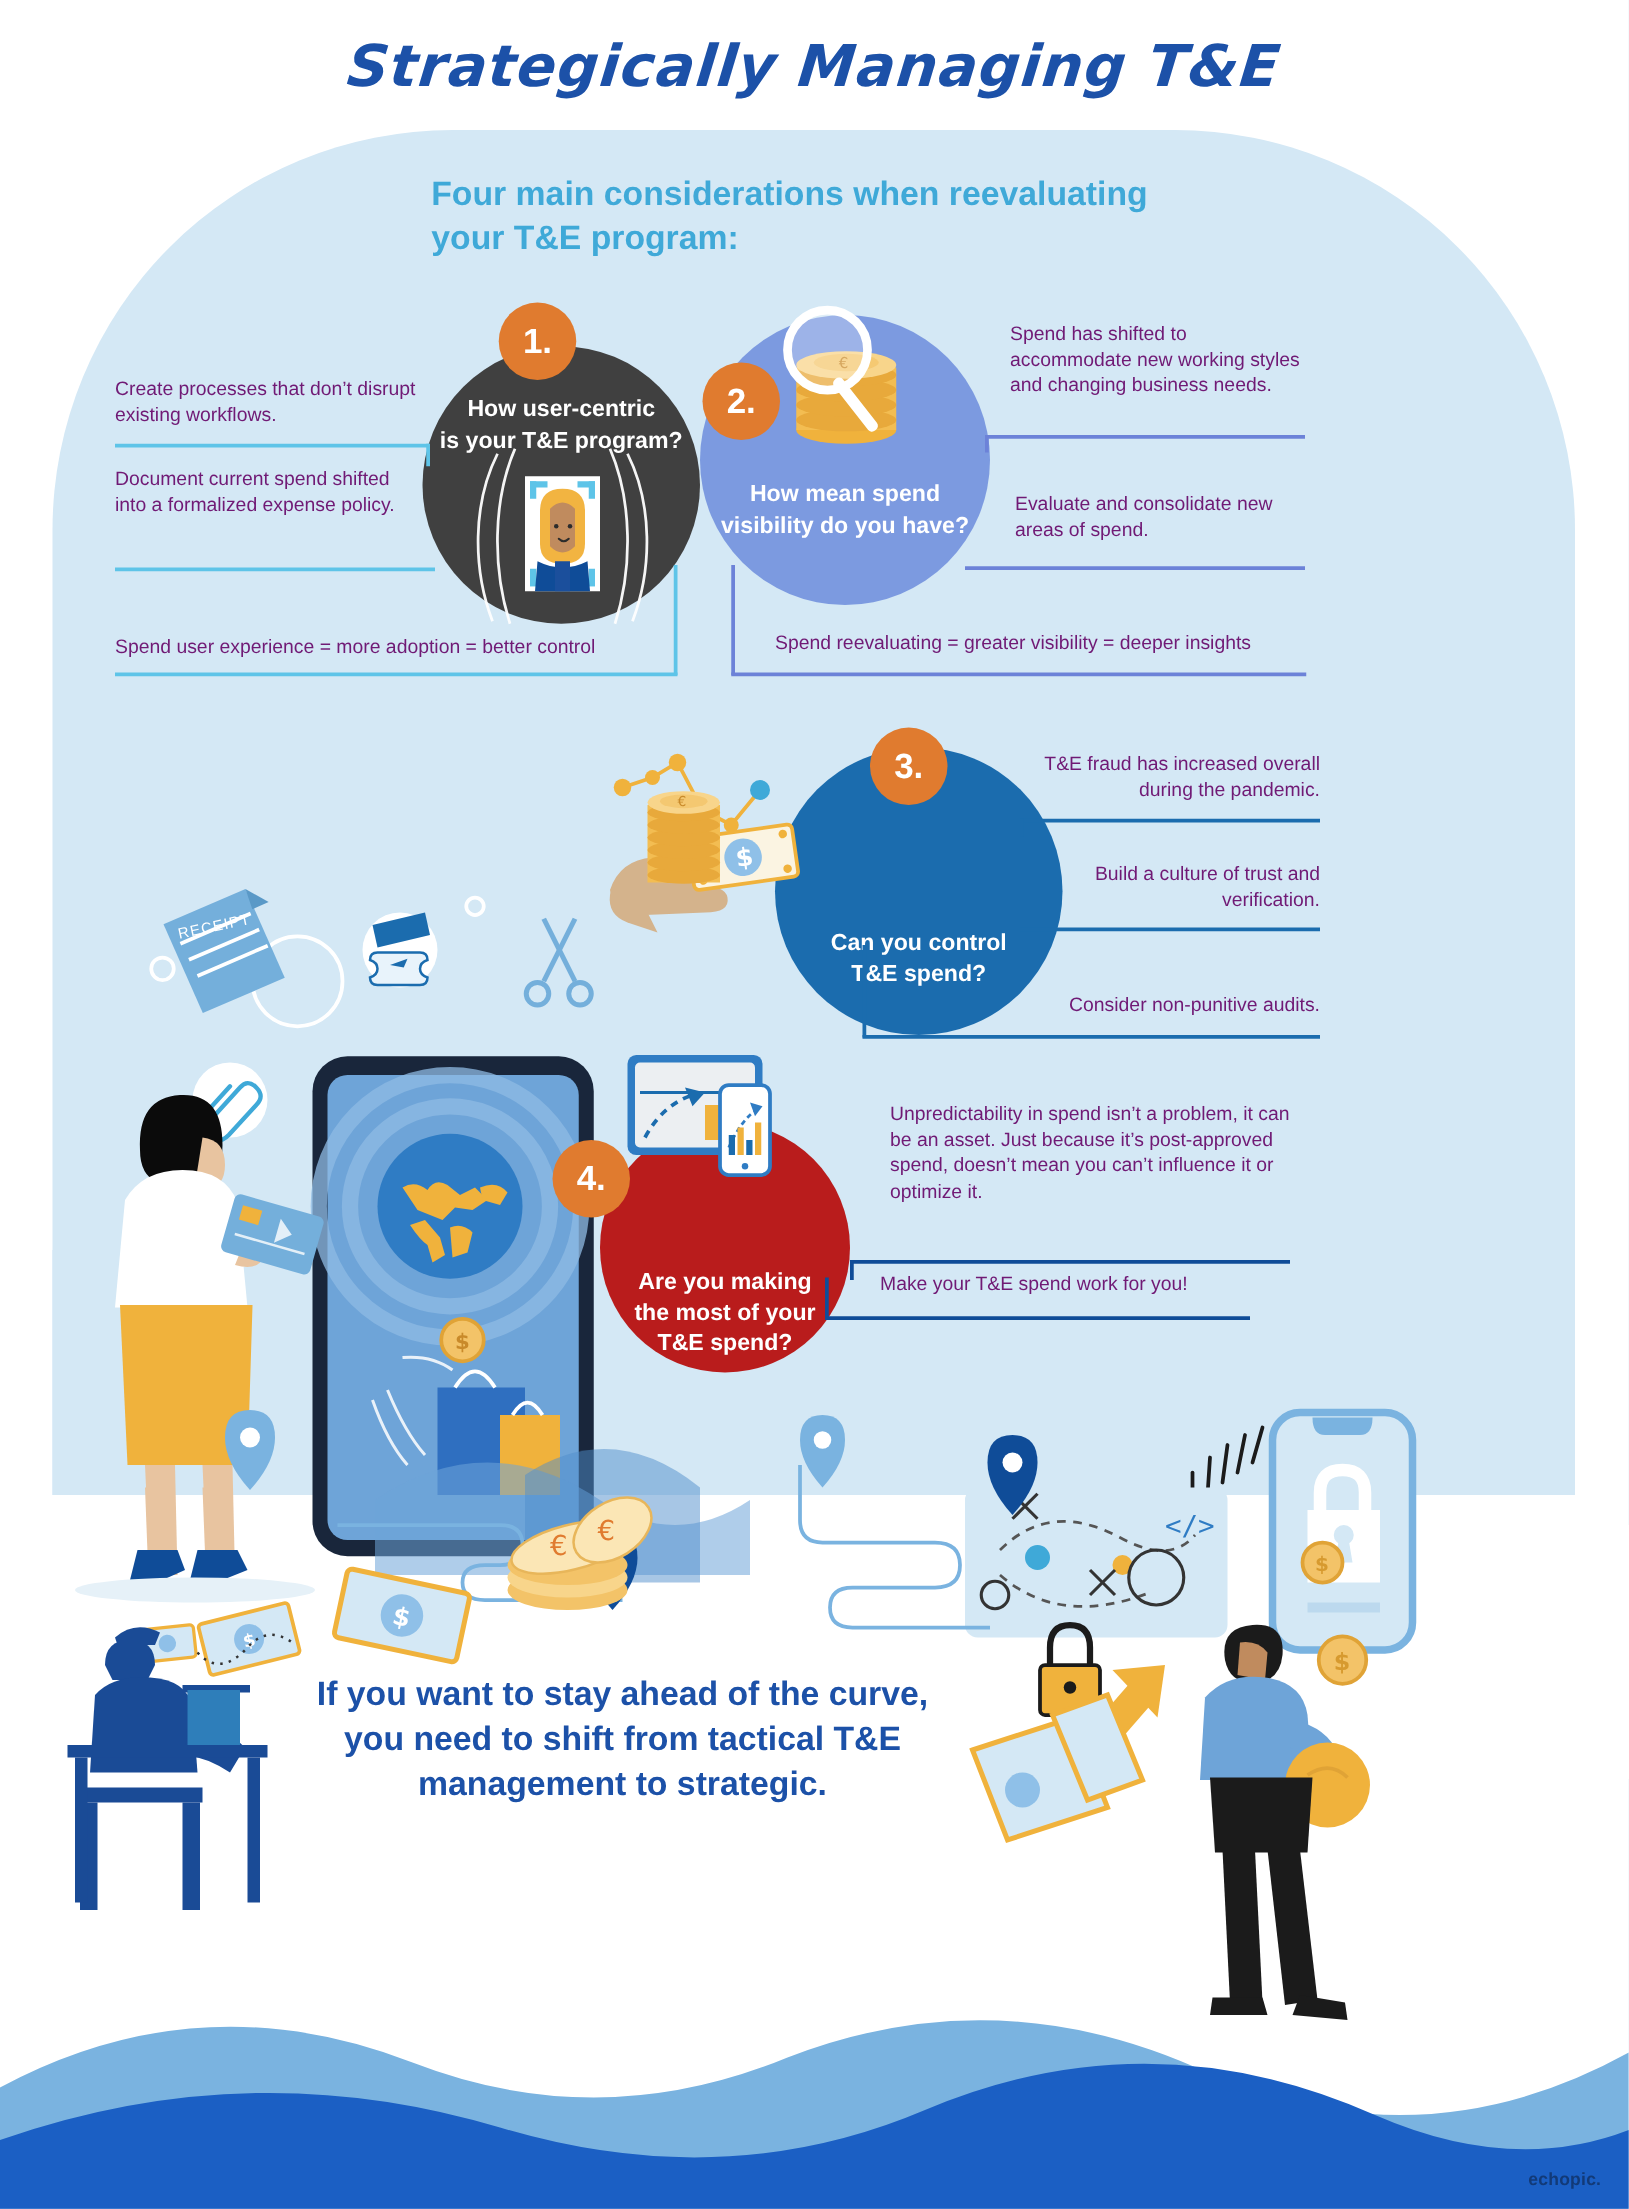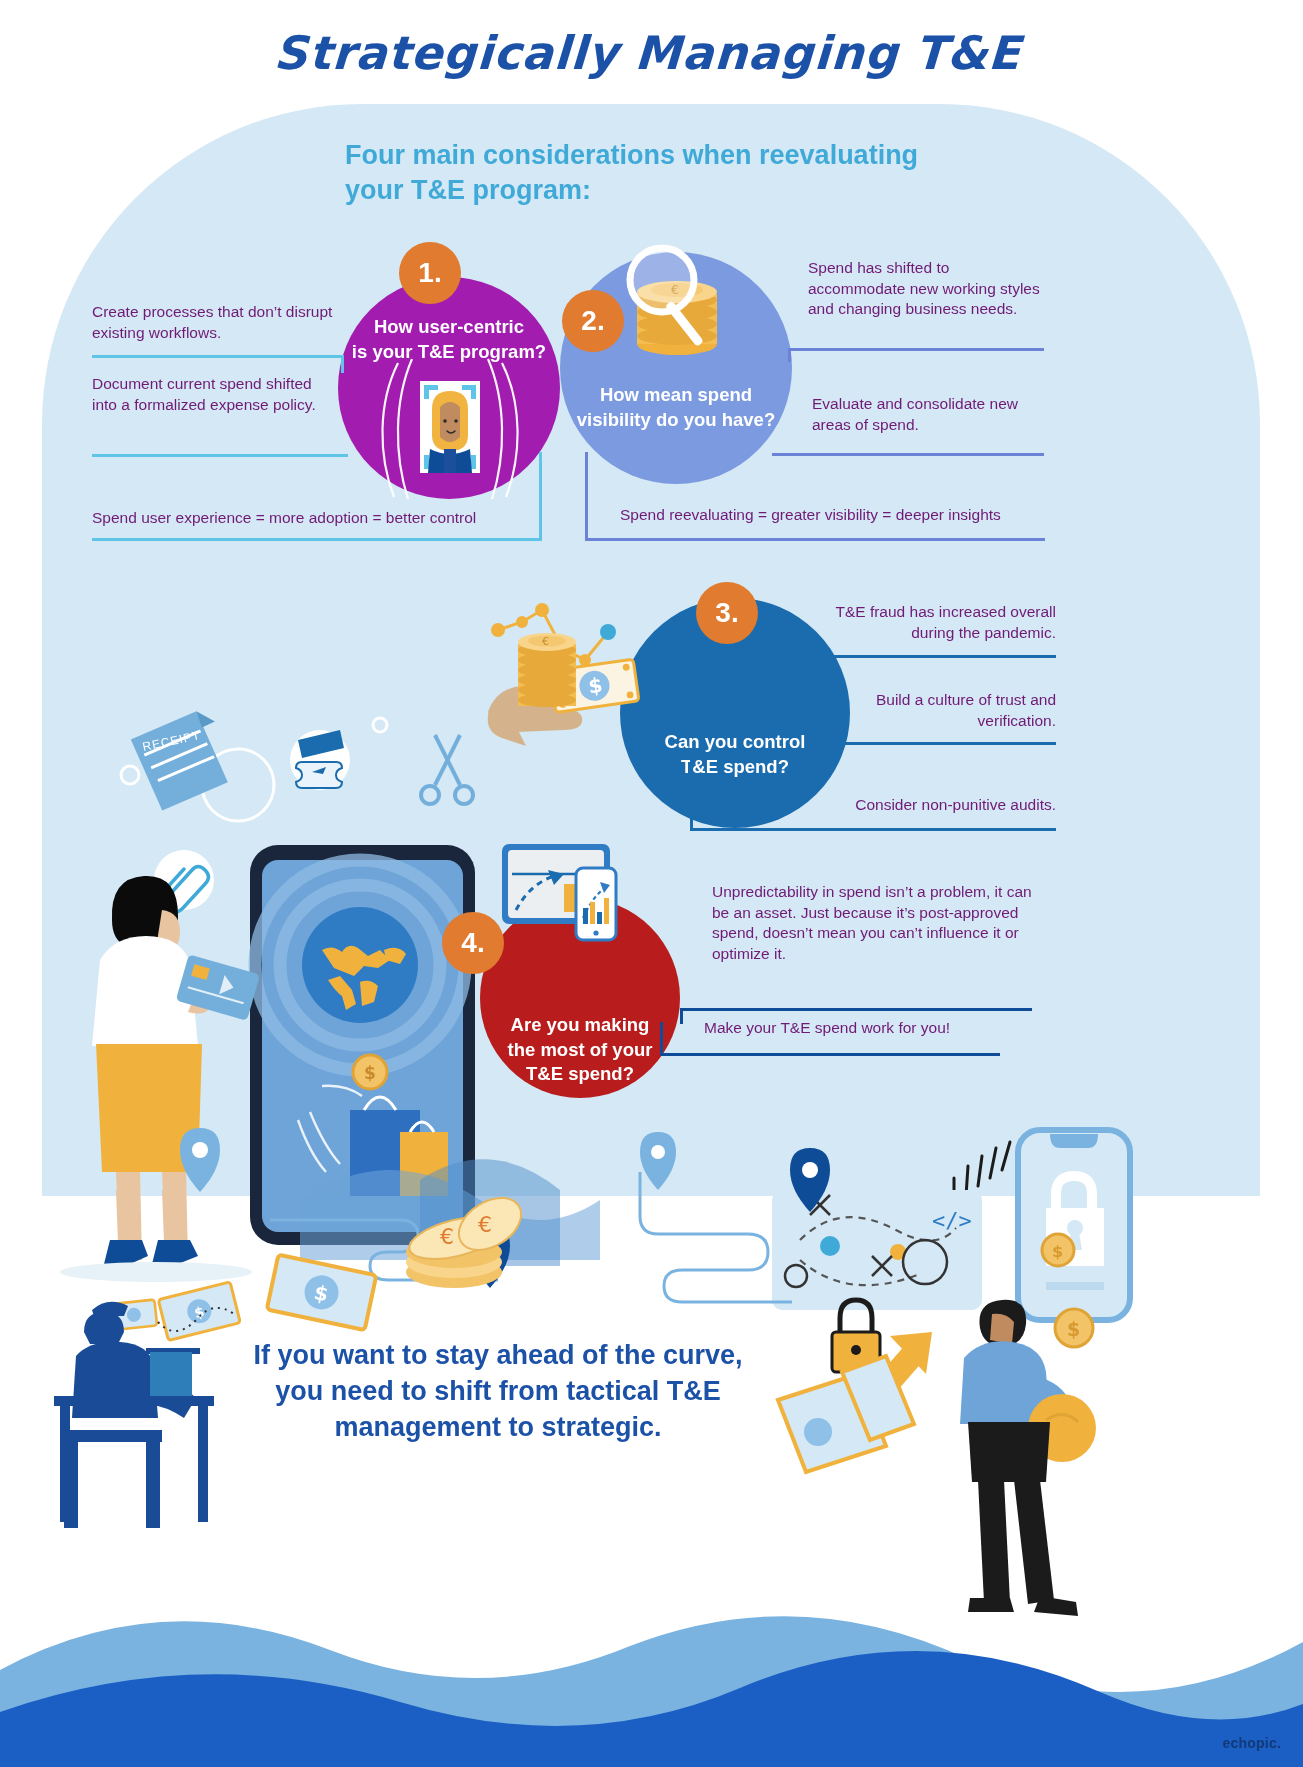--- a/index.html
+++ b/index.html
@@ -101,21 +101,21 @@
 
 <div class="stage">
 
   <div id="title">Strategically Managing T&amp;E</div>
 
   <div id="panel"></div>
   <div id="panel-foot"></div>
 
   <div id="subtitle">Four main considerations when reevaluating your T&amp;E program:</div>
 
-  <div class="circle" style="left:338px; top:277px; width:222px; height:222px; background:#a21caf; font-size:18.5px; line-height:1.35;">
+  <div class="circle" style="left:338px; top:277px; width:222px; height:222px; background:#404040; font-size:18.5px; line-height:1.35;">
     <span style="position:relative; top:-48px; white-space:pre-line;">How user-centric
 is your T&amp;E program?</span>
   </div>
 
   <svg style="position:absolute; left:352px; top:345px; width:196px; height:160px;" viewBox="0 0 196 160">
     <g stroke="#ffffff" stroke-width="2.2" fill="none" opacity="0.95">
       <path d="M46 18 C26 58 26 110 42 152"></path>
       <path d="M60 14 C42 56 42 110 56 154"></path>
       <path d="M150 18 C170 58 170 110 154 152"></path>
       <path d="M136 14 C154 56 154 110 140 154"></path>
@@ -183,21 +183,21 @@
   <div class="vrule c2" style="left:788px; top:348px; height:14px;"></div>
 
   <div class="bullet" style="left:812px; top:394px; width:236px;">Evaluate and consolidate new areas of spend.</div>
   <div class="rule c2" style="left:772px; top:453px; width:272px;"></div>
 
   <div class="bullet" style="left:620px; top:505px; width:440px;">Spend reevaluating = greater visibility = deeper insights</div>
   <div class="rule c2" style="left:585px; top:538px; width:460px;"></div>
   <div class="vrule c2" style="left:585px; top:452px; height:88px;"></div>
 
   <div class="circle" style="left:620px; top:598px; width:230px; height:230px; background:#1b6cae; font-size:18.5px; line-height:1.35;">
-    <span style="position:relative; top:42px; white-space:pre-line;">Can you control
+    <span style="position:relative; top:54px; white-space:pre-line;">Can you control
 T&amp;E spend?</span>
   </div>
 
   <svg style="position:absolute; left:480px; top:572px; width:210px; height:180px;" viewBox="0 0 210 180">
 
     <polyline points="18,58 42,50 62,38 82,76 105,88 128,60" fill="none" stroke="#f0b23c" stroke-width="3"></polyline>
     <circle cx="18" cy="58" r="7" fill="#f0b23c"></circle>
     <circle cx="42" cy="50" r="6" fill="#f0b23c"></circle>
     <circle cx="62" cy="38" r="7" fill="#f0b23c"></circle>
     <circle cx="82" cy="76" r="8" fill="#3fa9d8"></circle>

